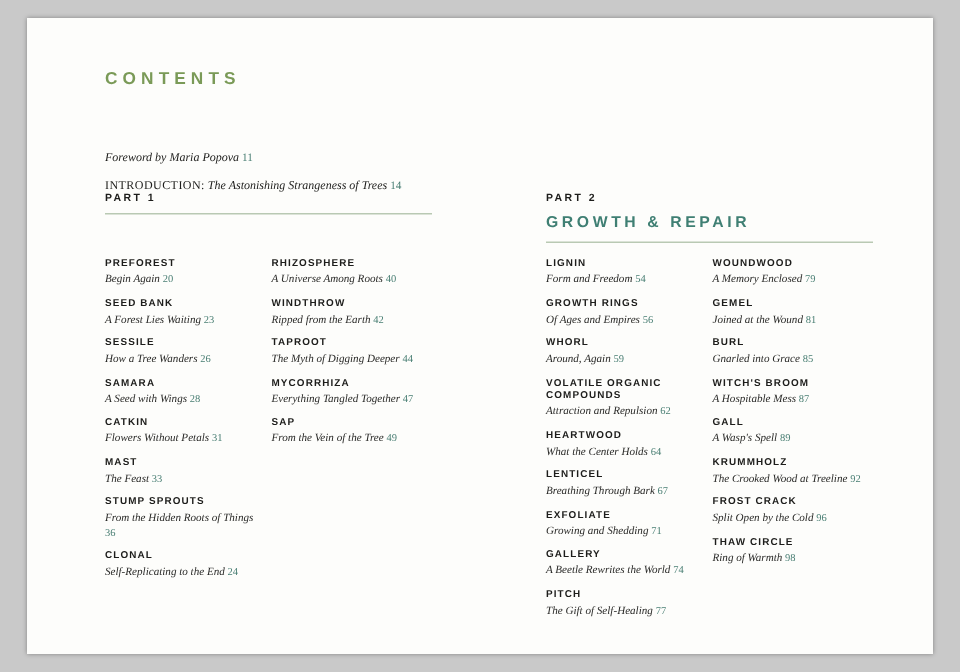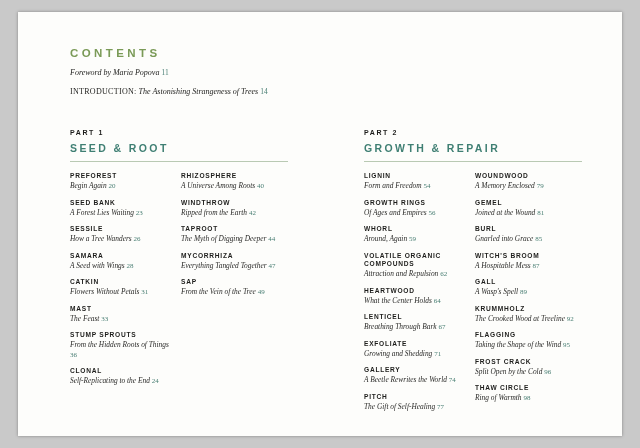--- a/index.html
+++ b/index.html
@@ -42,21 +42,21 @@
     font-family: "Liberation Sans", sans-serif;
     font-size: 11.5px;
     font-weight: bold;
     letter-spacing: 3.4px;
     color: #7a9a57;
   }
 
   .front-list {
     position: absolute;
     left: 52px;
-    top: 56px;
+    top: 88px;
     width: 230px;
   }
   .front-item {
     font-size: 8px;
     color: #1d1d1b;
     margin-bottom: 9px;
     line-height: 1.25;
   }
   .front-item .ital { font-style: italic; }
   .front-item .smallcaps {
@@ -142,21 +142,20 @@
         </div>
         <div class="front-item">
           <span class="smallcaps">INTRODUCTION:</span>
           <span class="ital">The Astonishing Strangeness of Trees</span>
           <span class="pg">14</span>
         </div>
       </div>
 
       <div class="part-block part-left">
         <div class="part-label">PART 1</div>
-        <div class="part-title">SEED &amp; ROOT</div>
         <div class="part-rule"></div>
       </div>
 
       <div class="cols cols-left">
         <div class="col">
           <div class="entry">
             <div class="entry-term">PREFOREST</div>
             <div class="entry-sub"><span>Begin Again</span> <span class="pg">20</span></div>
           </div>
           <div class="entry">
@@ -278,24 +277,20 @@
           </div>
           <div class="entry">
             <div class="entry-term">GALL</div>
             <div class="entry-sub"><span>A Wasp's Spell</span> <span class="pg">89</span></div>
           </div>
           <div class="entry">
             <div class="entry-term">KRUMMHOLZ</div>
             <div class="entry-sub"><span>The Crooked Wood at Treeline</span> <span class="pg">92</span></div>
           </div>
           <div class="entry">
-            <div class="entry-term">FLAGGING</div>
-            <div class="entry-sub"><span>Taking the Shape of the Wind</span> <span class="pg">95</span></div>
-          </div>
-          <div class="entry">
             <div class="entry-term">FROST CRACK</div>
             <div class="entry-sub"><span>Split Open by the Cold</span> <span class="pg">96</span></div>
           </div>
           <div class="entry">
             <div class="entry-term">THAW CIRCLE</div>
             <div class="entry-sub"><span>Ring of Warmth</span> <span class="pg">98</span></div>
           </div>
         </div>
       </div>
     </div>

